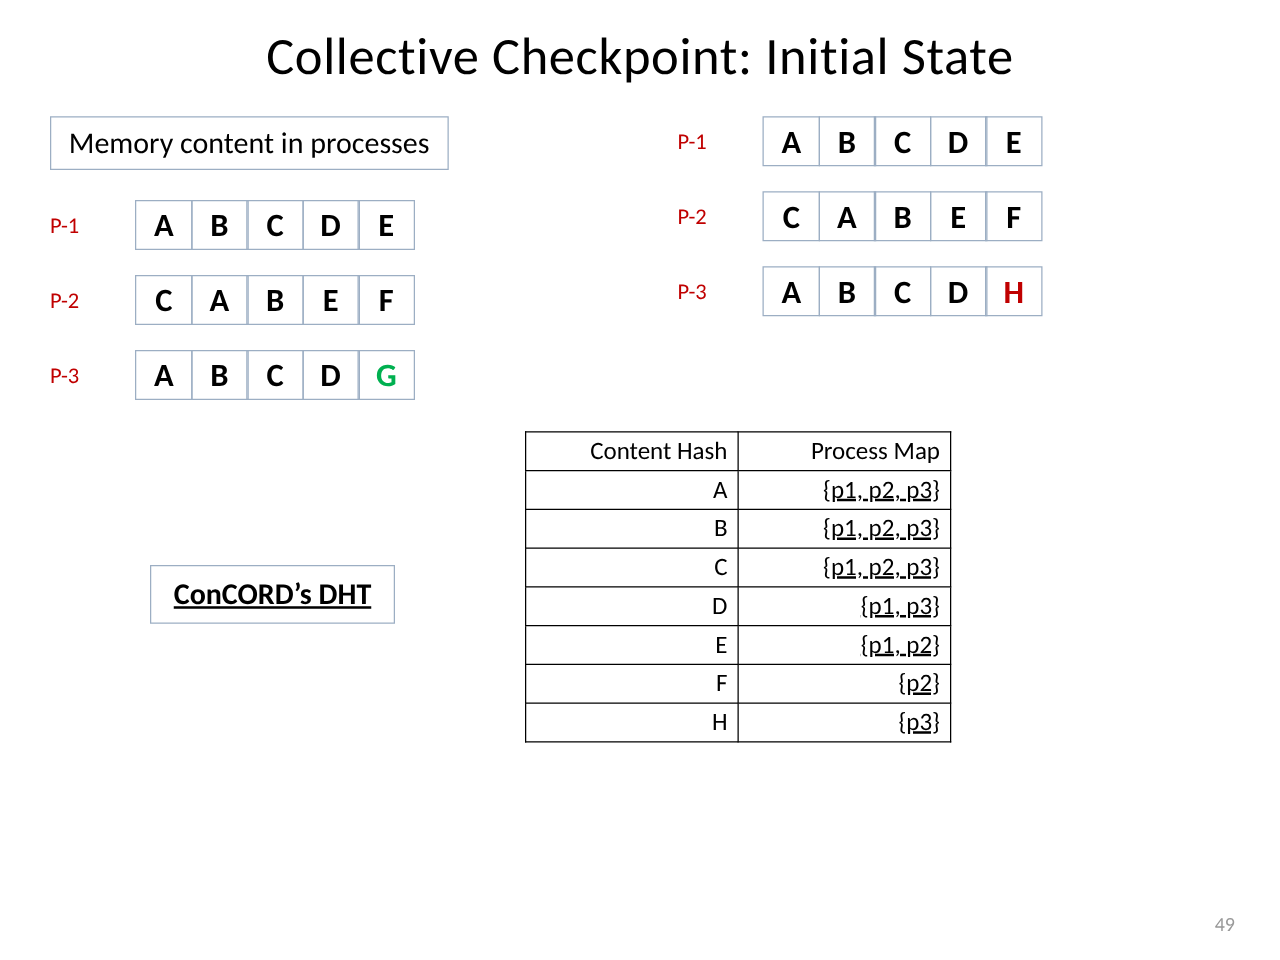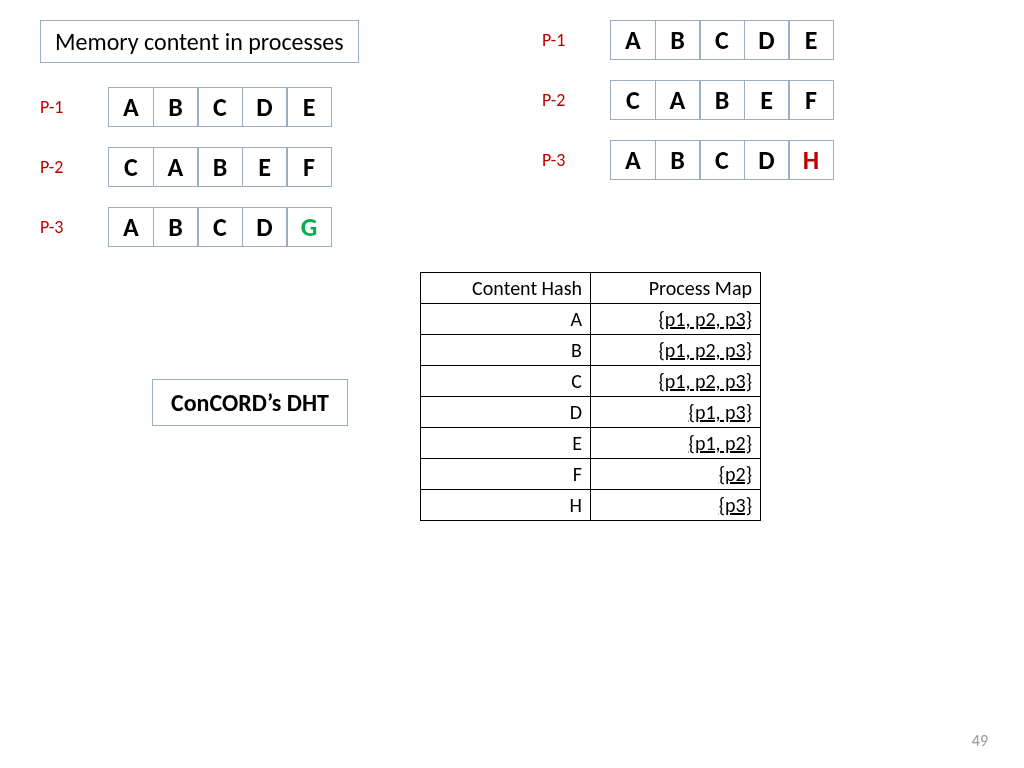--- a/index.html
+++ b/index.html
@@ -79,21 +79,22 @@
     flex-direction: column;
     justify-content: center;
     min-height: 260px;
   }
   .dht-label {
     border: 1.5px solid #9caec3;
     padding: 8px 18px;
     font-size: 24px;
     font-weight: 700;
     align-self: flex-start;
-    margin-left: 112px;
+    margin-left: 80px;
+    text-decoration: underline;
   }
   .dht-table {
     border-collapse: collapse;
     font-size: 20px;
   }
   .dht-table th, .dht-table td {
     border: 1px solid #000;
     text-align: right;
     padding: 3px 8px;
   }
@@ -108,20 +109,21 @@
     bottom: 18px;
     right: 36px;
     color: #999;
     font-size: 16px;
   }
 </style>
 </head>
 <body>
 
 <div class="slide">
+  <h1 class="title">Collective Checkpoint: Initial State</h1>
 
   <div class="columns">
     <div class="col">
       <div class="box-label">Memory content in processes</div>
       <div class="mem-rows" id="left-rows">
           <div class="mem-row">
             <div class="pid">P-1</div>
             <div class="cells">
               <div class="cell">A</div>
               <div class="cell">B</div>

